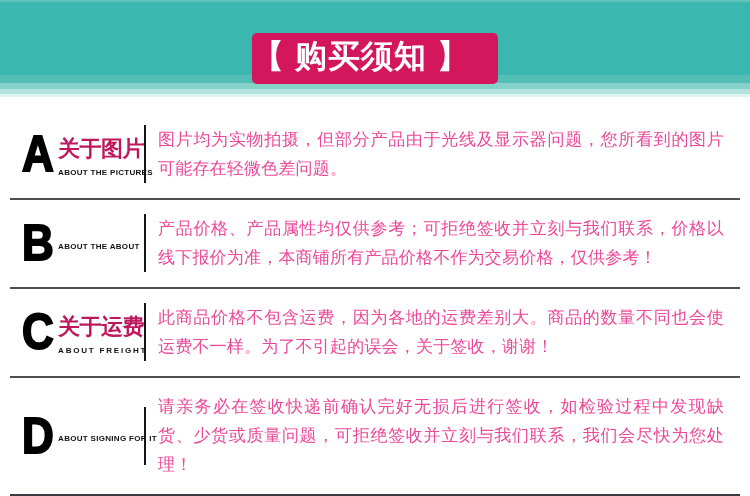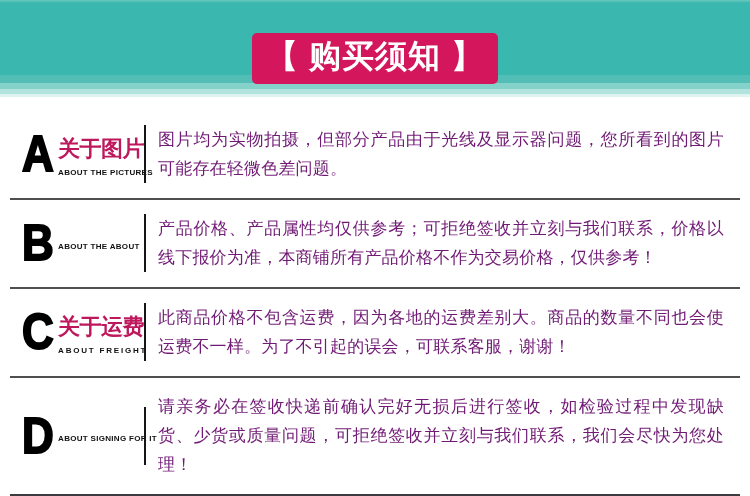--- a/index.html
+++ b/index.html
@@ -16,21 +16,21 @@
     background:linear-gradient(180deg,
       #6cc9c1 0px, #3ab7ae 3px, #3ab7ae 75px,
       #52beb5 75px, #52beb5 83px,
       #85d2cb 83px, #85d2cb 89px,
       #b3e3de 89px, #b3e3de 94px,
       #dff3f1 94px, #dff3f1 97px);
   }
   .title-box {
     width:246px; height:51px; margin:33px auto 0;
     border-radius:5px;
-    display:flex; align-items:center; justify-content:center;
+    display:flex; align-items:center; 
   }
   .title-box .title {
     color:#ffffff; font-size:32px; font-weight:bold;
     letter-spacing:1px; white-space:nowrap; padding-bottom:3px;
   }
   
   .sections { padding:14px 10px 0; display:flex; flex-direction:column; }
   .section {
     display:flex; align-items:center;
     padding:14px 2px 15px 2px;
@@ -42,21 +42,21 @@
     font-size:50px; line-height:0.92; font-weight:bold; color:#000;
     -webkit-text-stroke:2px #000; letter-spacing:-2px;
     transform:scaleX(0.88); transform-origin:left center;
   }
   .label-col { margin-left:2px; padding-top:2px; }
   .cn { display:block; font-size:22px; font-weight:bold; color:#be185d; letter-spacing:-0.5px; white-space:nowrap; }
   .en { display:block; font-size:8px; font-weight:bold; color:#111; margin-top:4px; white-space:nowrap; letter-spacing:0.3px; }
   .section:nth-of-type(3) .en { letter-spacing:1.8px; }
   .vline { width:2px; height:58px; background:#151515; flex-shrink:0; margin:0 12px 0 2px; }
   .text {
-    font-size:17px; line-height:29px; color:#701a75;
+    font-size:17px; line-height:29px; color:#ec4899;
     width:566px; letter-spacing:0.2px; text-align:justify;
   }
 </style>
 </head>
 <body>
 
 <div class="page">
 
   <header class="banner">
     <div class="title-box" style="background: rgb(212, 22, 92);">
@@ -91,21 +91,21 @@
 
     <section class="section">
       <div class="label">
         <span class="letter">C</span>
         <span class="label-col">
           <span class="cn">关于运费</span>
           <span class="en">ABOUT FREIGHT</span>
         </span>
       </div>
       <div class="vline"></div>
-      <p class="text">此商品价格不包含运费，因为各地的运费差别大。商品的数量不同也会使运费不一样。为了不引起的误会，可联系客服，谢谢！</p>
+      <p class="text">此商品价格不包含运费，因为各地的运费差别大。商品的数量不同也会使运费不一样。为了不引起的误会，关于签收，谢谢！</p>
     </section>
 
     <section class="section">
       <div class="label">
         <span class="letter">D</span>
         <span class="label-col">
           <span class="en">ABOUT SIGNING FOR IT</span>
         </span>
       </div>
       <div class="vline"></div>

